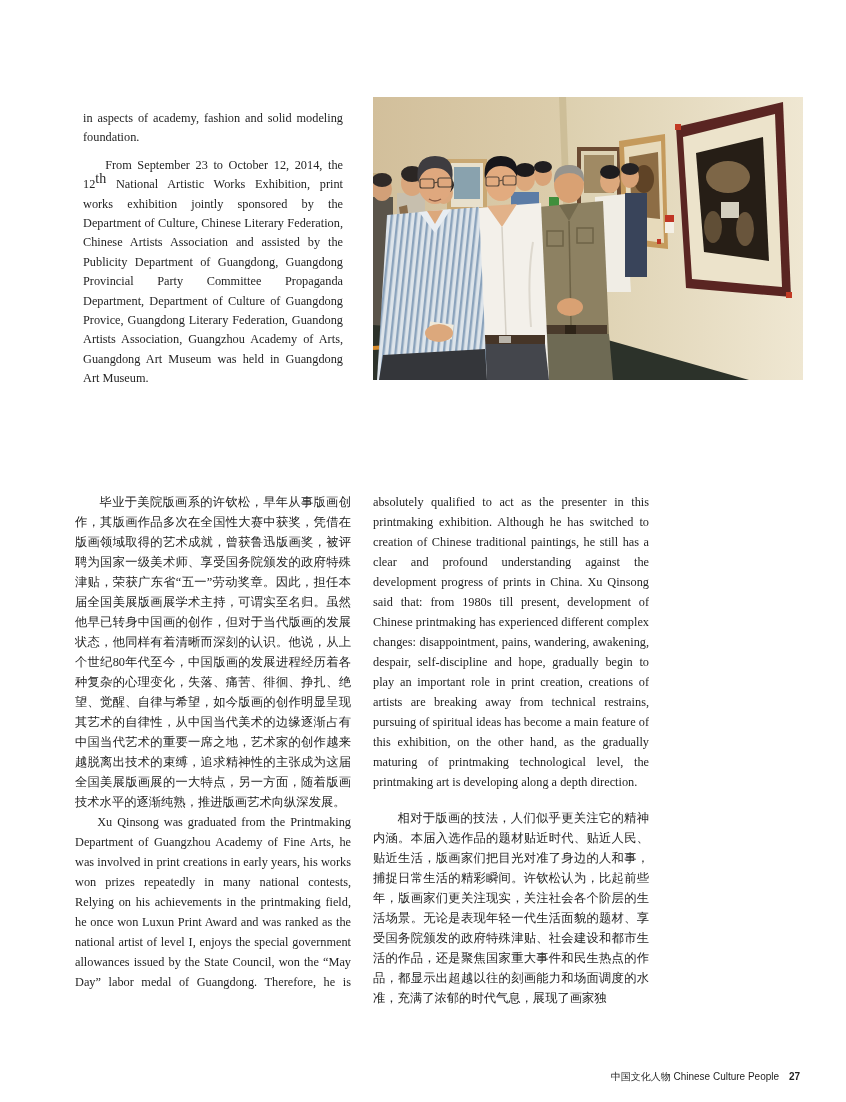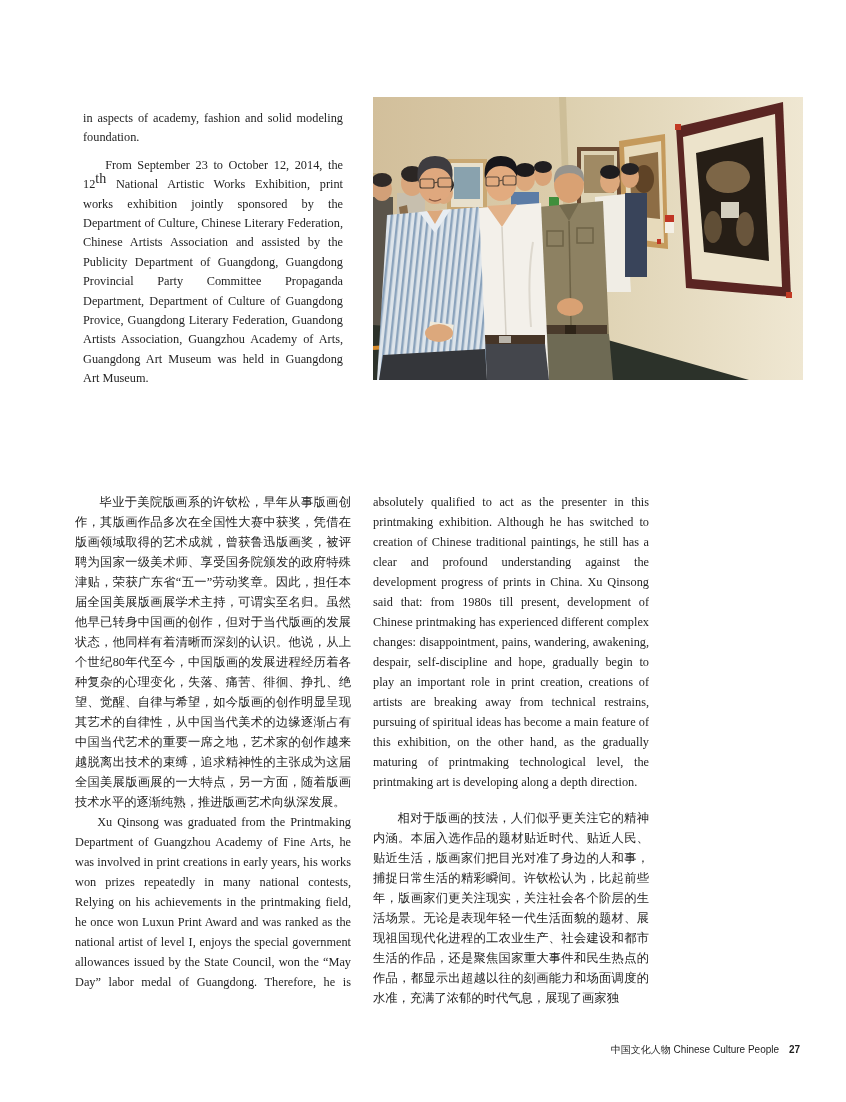--- a/index.html
+++ b/index.html
@@ -29,21 +29,21 @@
   
   .caption{
     position:absolute;left:373px;top:384px;width:430px;
     font-family:"Liberation Sans","DejaVu Sans",sans-serif;
     font-size:10.6px;line-height:14px;color:#3d3d3d;text-align:justify;
   }
   .caption .cap-cn{margin-bottom:1px;color:#333;}
 
   
   .footer{
-    position:absolute;left:400px;top:1043px;width:400px;text-align:right;
+    position:absolute;left:400px;top:1070px;width:400px;text-align:right;
     font-family:"Liberation Sans","DejaVu Sans",sans-serif;
     font-size:10px;color:#1f1f1f;
   }
   .footer .pageno{font-weight:bold;margin-left:7px;}
 </style>
 </head>
 <body>
 
 <div class="col-intro">
   <p>in aspects of academy, fashion and solid modeling foundation.</p>
@@ -186,20 +186,20 @@
     </g>
   </svg>
 </div>
 
 <div class="caption">
 </div>
 
 <div class="section2">
   <p class="p-cn">毕业于美院版画系的许钦松，早年从事版画创作，其版画作品多次在全国性大赛中获奖，凭借在版画领域取得的艺术成就，曾获鲁迅版画奖，被评聘为国家一级美术师、享受国务院颁发的政府特殊津贴，荣获广东省“五一”劳动奖章。因此，担任本届全国美展版画展学术主持，可谓实至名归。虽然他早已转身中国画的创作，但对于当代版画的发展状态，他同样有着清晰而深刻的认识。他说，从上个世纪80年代至今，中国版画的发展进程经历着各种复杂的心理变化，失落、痛苦、徘徊、挣扎、绝望、觉醒、自律与希望，如今版画的创作明显呈现其艺术的自律性，从中国当代美术的边缘逐渐占有中国当代艺术的重要一席之地，艺术家的创作越来越脱离出技术的束缚，追求精神性的主张成为这届全国美展版画展的一大特点，另一方面，随着版画技术水平的逐渐纯熟，推进版画艺术向纵深发展。</p>
   <p class="p-en-indent">Xu Qinsong was graduated from the Printmaking Department of Guangzhou Academy of Fine Arts, he was involved in print creations in early years, his works won prizes repeatedly in many national contests, Relying on his achievements in the printmaking field, he once won Luxun Print Award and was ranked as the national artist of level I, enjoys the special government allowances issued by the State Council, won the “May Day” labor medal of Guangdong. Therefore, he is absolutely qualified to act as the presenter in this printmaking exhibition. Although he has switched to creation of Chinese traditional paintings, he still has a clear and profound understanding against the development progress of prints in China. Xu Qinsong said that: from 1980s till present, development of Chinese printmaking has experienced different complex changes: disappointment, pains, wandering, awakening, despair, self-discipline and hope, gradually begin to play an important role in print creation, creations of artists are breaking away from technical restrains, pursuing of spiritual ideas has become a main feature of this exhibition, on the other hand, as the gradually maturing of printmaking technological level, the printmaking art is developing along a depth direction.</p>
-  <p class="p-cn gap-before">相对于版画的技法，人们似乎更关注它的精神内涵。本届入选作品的题材贴近时代、贴近人民、贴近生活，版画家们把目光对准了身边的人和事，捕捉日常生活的精彩瞬间。许钦松认为，比起前些年，版画家们更关注现实，关注社会各个阶层的生活场景。无论是表现年轻一代生活面貌的题材、展现祖国现代化进程的工农业生产、社会建设和都市生活的作品，还是聚焦国家重大事件和民生热点的作品，都显示出超越以往的刻画能力和场面调度的水准，充满了浓郁的时代气息，展现了画家独</p>
+  <p class="p-cn gap-before">相对于版画的技法，人们似乎更关注它的精神内涵。本届入选作品的题材贴近时代、贴近人民、贴近生活，版画家们把目光对准了身边的人和事，捕捉日常生活的精彩瞬间。许钦松认为，比起前些年，版画家们更关注现实，关注社会各个阶层的生活场景。无论是表现年轻一代生活面貌的题材、享受国务院颁发的政府特殊津贴、社会建设和都市生活的作品，还是聚焦国家重大事件和民生热点的作品，都显示出超越以往的刻画能力和场面调度的水准，充满了浓郁的时代气息，展现了画家独</p>
 </div>
 
 <div class="footer">
   <span>中国文化人物</span>
   <span>Chinese Culture People</span>
   <span class="pageno">27</span>
 </div>
 
 </body></html>

